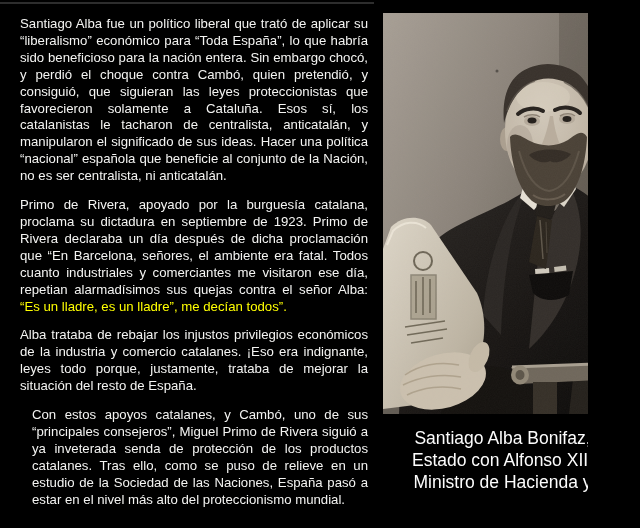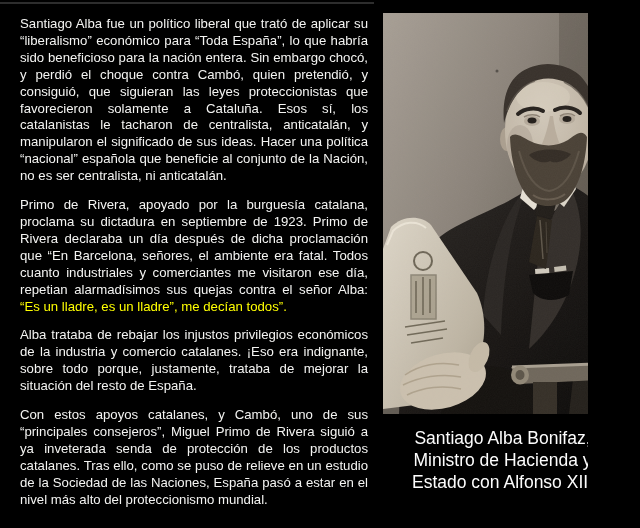--- a/index.html
+++ b/index.html
@@ -7,40 +7,40 @@
     position:relative; width:588px; height:528px; background:#000000;
     overflow:hidden; font-family:"Liberation Sans", sans-serif;
   }
   .top-strip { position:absolute; top:2px; left:0; width:374px; height:2px; background:#2d2d2d; }
   .text-column {
     position:absolute; left:20px; top:16px; width:348px;
     color:#f4f4f2; font-size:13.2px; line-height:16.9px;
     text-align:justify; text-justify:inter-word;
   }
   .para { margin:0 0 12px 0; }
-  .para:last-child { margin-bottom:0; }
+  .para:last-child { margin-bottom:0;margin-left:12px; }
   .hl { color:#ffff00; font-weight:normal; }
   .portrait { position:absolute; left:383px; top:13px; width:239px; height:401px; display:block; }
   .caption {
     position:absolute; left:383px; top:427px; width:239px;
     text-align:center; color:#fdfdfd; font-weight:normal;
     font-size:17.5px; line-height:22px;
   }
 </style>
 </head>
 <body>
 
 <div class="page">
 
   <div class="top-strip"></div>
 
   <div class="text-column">
     <p class="para">Santiago Alba fue un político liberal que trató de aplicar su “liberalismo” económico para “Toda España”, lo que habría sido beneficioso para la nación entera. Sin embargo chocó, y perdió el choque contra Cambó, quien pretendió, y consiguió, que siguieran las leyes proteccionistas que favorecieron solamente a Cataluña. Esos sí, los catalanistas le tacharon de centralista, anticatalán, y manipularon el significado de sus ideas. Hacer una política “nacional” española que beneficie al conjunto de la Nación, no es ser centralista, ni anticatalán.</p>
     <p class="para"><span>Primo de Rivera, apoyado por la burguesía catalana, proclama su dictadura en septiembre de 1923. Primo de Rivera declaraba un día después de dicha proclamación que “En Barcelona, señores, el ambiente era fatal. Todos cuanto industriales y comerciantes me visitaron ese día, repetian alarmadísimos sus quejas contra el señor Alba:</span> <span class="hl">“Es un lladre, es un lladre”, me decían todos”.</span></p>
-    <p class="para">Alba trataba de rebajar los injustos privilegios económicos de la industria y comercio catalanes. ¡Eso era indignante, sobre todo porque, justamente, trataba de mejorar la situación del resto de España.</p>
+    <p class="para">Alba trataba de rebajar los injustos privilegios económicos de la industria y comercio catalanes. ¡Eso era indignante, leyes todo porque, justamente, trataba de mejorar la situación del resto de España.</p>
     <p class="para">Con estos apoyos catalanes, y Cambó, uno de sus “principales consejeros”, Miguel Primo de Rivera siguió a ya inveterada senda de protección de los productos catalanes. Tras ello, como se puso de relieve en un estudio de la Sociedad de las Naciones, España pasó a estar en el nivel más alto del proteccionismo mundial.</p>
   </div>
 
   <svg class="portrait" viewBox="0 0 239 401" width="239" height="401" xmlns="http://www.w3.org/2000/svg">
     <defs>
       <linearGradient id="bgG" x1="0%" y1="0%" x2="100%" y2="70%">
         <stop offset="0%" stop-color="#a79f95"></stop>
         <stop offset="45%" stop-color="#8b837a"></stop>
         <stop offset="100%" stop-color="#60594f"></stop>
       </linearGradient>
@@ -139,17 +139,17 @@
       <ellipse cx="137" cy="362" rx="9" ry="9.5" fill="#918877"></ellipse>
       <ellipse cx="137" cy="362" rx="4.5" ry="5" fill="#5c5549"></ellipse>
       <rect x="150" y="369" width="24" height="32" fill="#352f27"></rect>
     </g>
 
     <rect width="239" height="401" filter="url(#grain)" opacity="0.55"></rect>
   </svg>
 
   <div class="caption">
       <div>Santiago Alba Bonifaz,</div>
+      <div>Estado con Alfonso XIII</div>
       <div>Ministro de Hacienda y</div>
-      <div>Estado con Alfonso XIII</div>
     </div>
 
 </div>
 
 </body></html>

